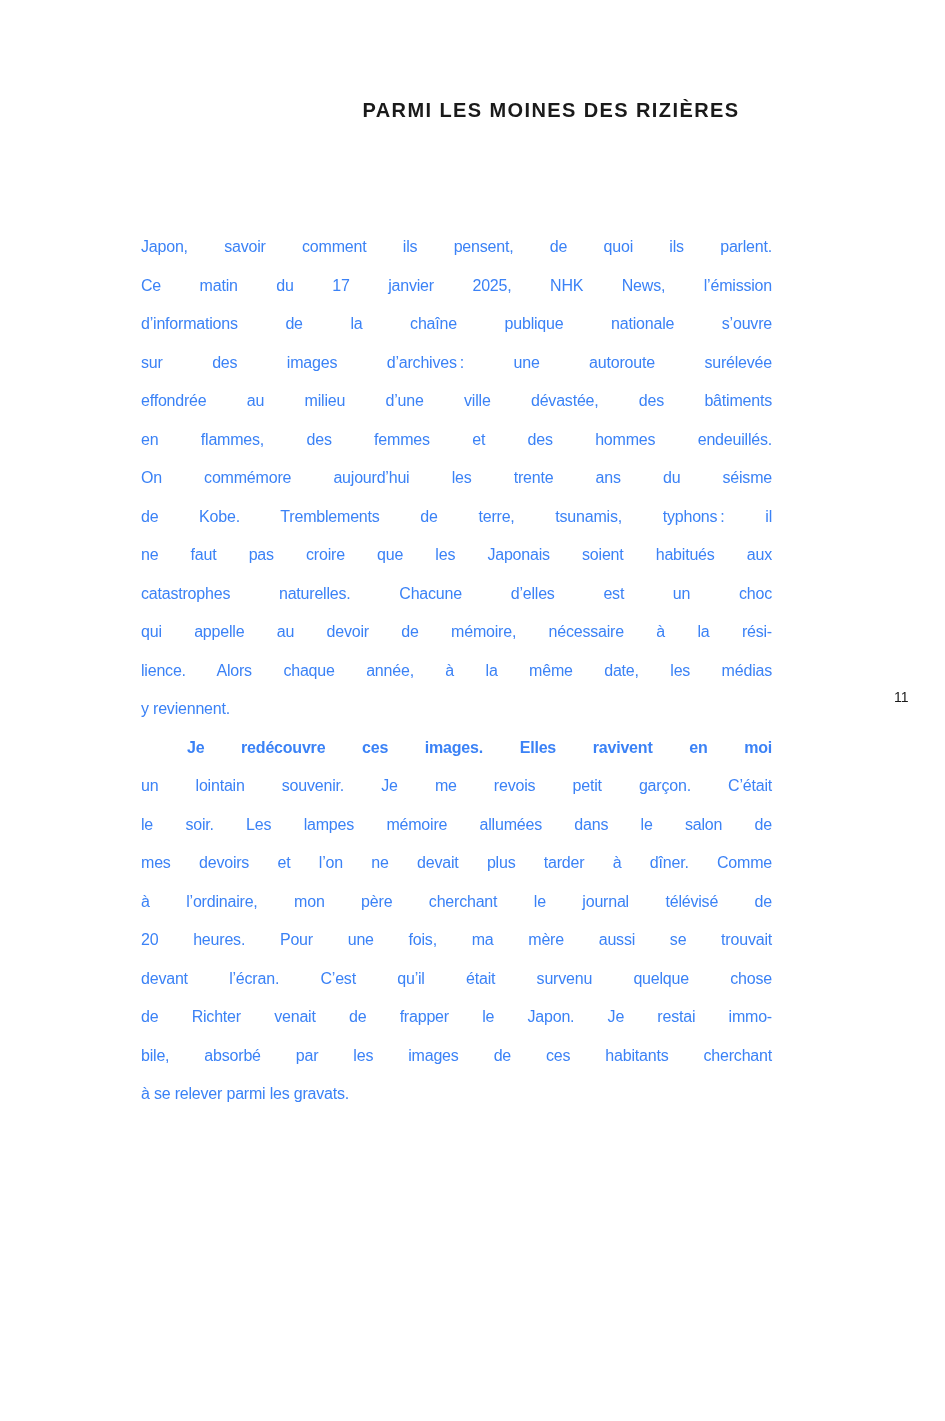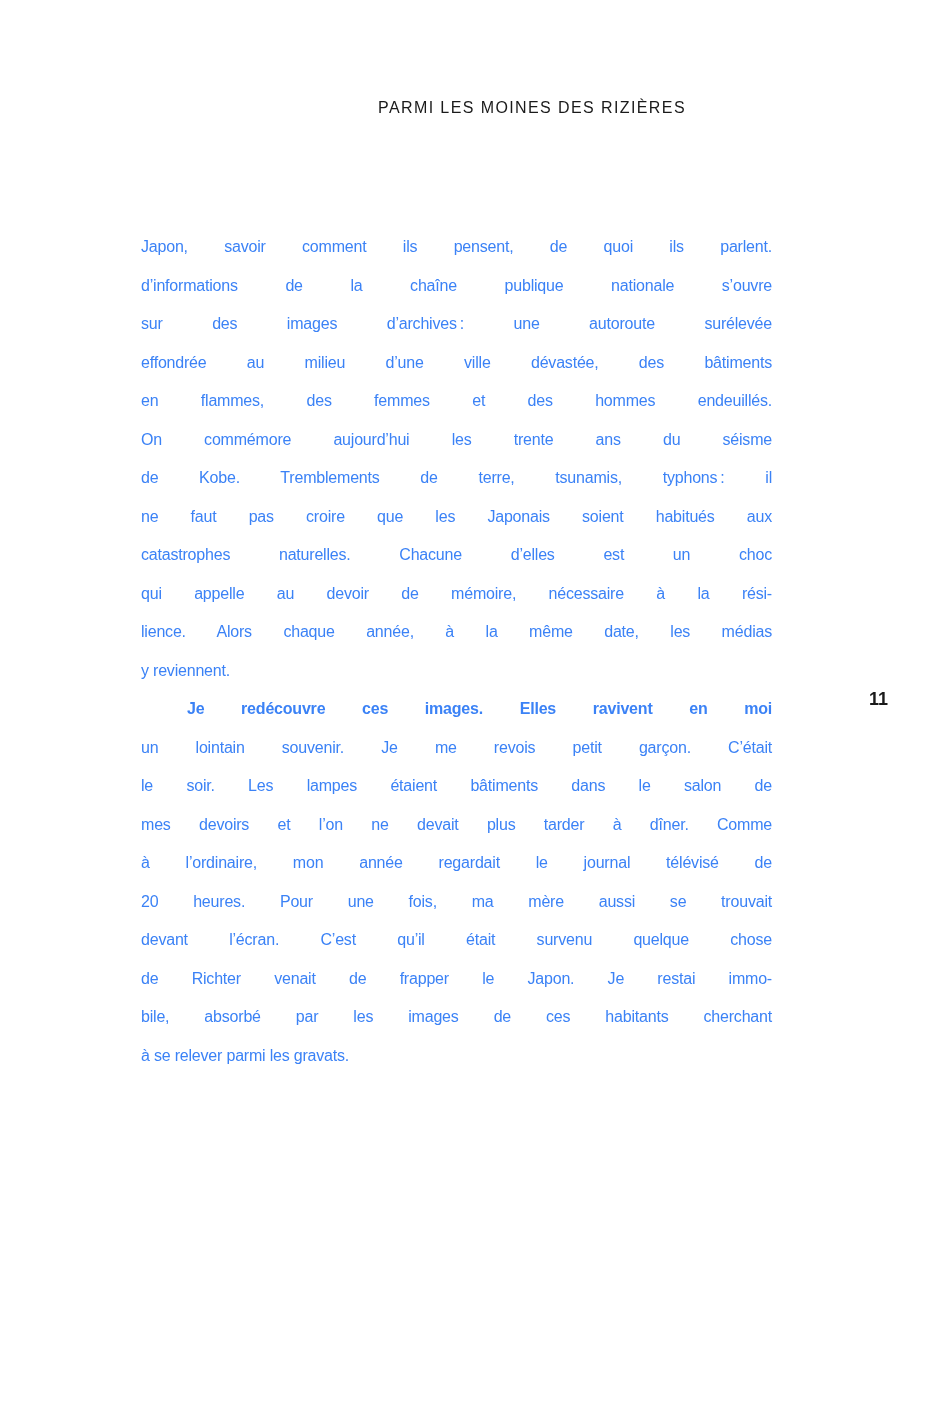--- a/index.html
+++ b/index.html
@@ -12,35 +12,35 @@
     font-family: "Liberation Sans", "DejaVu Sans", sans-serif;
   }
   .page {
     position: absolute;
     inset: 0;
     background: #ffffff;
   }
   .running-head {
     position: absolute;
     top: 100px;
-    left: 532px;
+    left: 551px;
     transform: translateX(-50%);
-    font-size: 16px;
-    font-weight: 400;
+    font-size: 20px;
+    font-weight: 700;
     letter-spacing: 1.4px;
     line-height: 1;
     color: #1a1a1a;
     white-space: nowrap;
   }
   .page-number {
     position: absolute;
     top: 690px;
-    left: 869px;
-    font-size: 18px;
-    font-weight: 700;
+    left: 894px;
+    font-size: 14px;
+    font-weight: 400;
     line-height: 1;
     color: #1a1a1a;
   }
   .text-block {
     position: absolute;
     left: 141px;
     top: 228px;
     width: 631px;
     font-size: 16px;
     line-height: 38.5px;
@@ -64,38 +64,39 @@
 <body>
 
 <div class="page">
   <header class="running-head">PARMI LES MOINES DES RIZIÈRES</header>
 
   <div class="page-number">11</div>
 
   <main class="text-block">
       <div class="para">
         <div class="line">Japon, savoir comment ils pensent, de quoi ils parlent.</div>
+        <div class="line">Ce matin du 17 janvier 2025, NHK News, l’émission</div>
         <div class="line">d’informations de la chaîne publique nationale s’ouvre</div>
         <div class="line">sur des images d’archives : une autoroute surélevée</div>
         <div class="line">effondrée au milieu d’une ville dévastée, des bâtiments</div>
         <div class="line">en flammes, des femmes et des hommes endeuillés.</div>
         <div class="line">On commémore aujourd’hui les trente ans du séisme</div>
         <div class="line">de Kobe. Tremblements de terre, tsunamis, typhons : il</div>
         <div class="line">ne faut pas croire que les Japonais soient habitués aux</div>
         <div class="line">catastrophes naturelles. Chacune d’elles est un choc</div>
         <div class="line">qui appelle au devoir de mémoire, nécessaire à la rési-</div>
         <div class="line">lience. Alors chaque année, à la même date, les médias</div>
         <div class="line last">y reviennent.</div>
       </div>
       <div class="para">
         <div class="line indent">Je redécouvre ces images. Elles ravivent en moi</div>
         <div class="line">un lointain souvenir. Je me revois petit garçon. C’était</div>
-        <div class="line">le soir. Les lampes étaient bâtiments dans le salon de</div>
+        <div class="line">le soir. Les lampes mémoire allumées dans le salon de</div>
         <div class="line">mes devoirs et l’on ne devait plus tarder à dîner. Comme</div>
-        <div class="line">à l’ordinaire, mon année regardait le journal télévisé de</div>
+        <div class="line">à l’ordinaire, mon père cherchant le journal télévisé de</div>
         <div class="line">20 heures. Pour une fois, ma mère aussi se trouvait</div>
         <div class="line">devant l’écran. C’est qu’il était survenu quelque chose</div>
         <div class="line">de Richter venait de frapper le Japon. Je restai immo-</div>
         <div class="line">bile, absorbé par les images de ces habitants cherchant</div>
         <div class="line last">à se relever parmi les gravats.</div>
       </div>
     </main>
 </div>
 
 </body></html>

